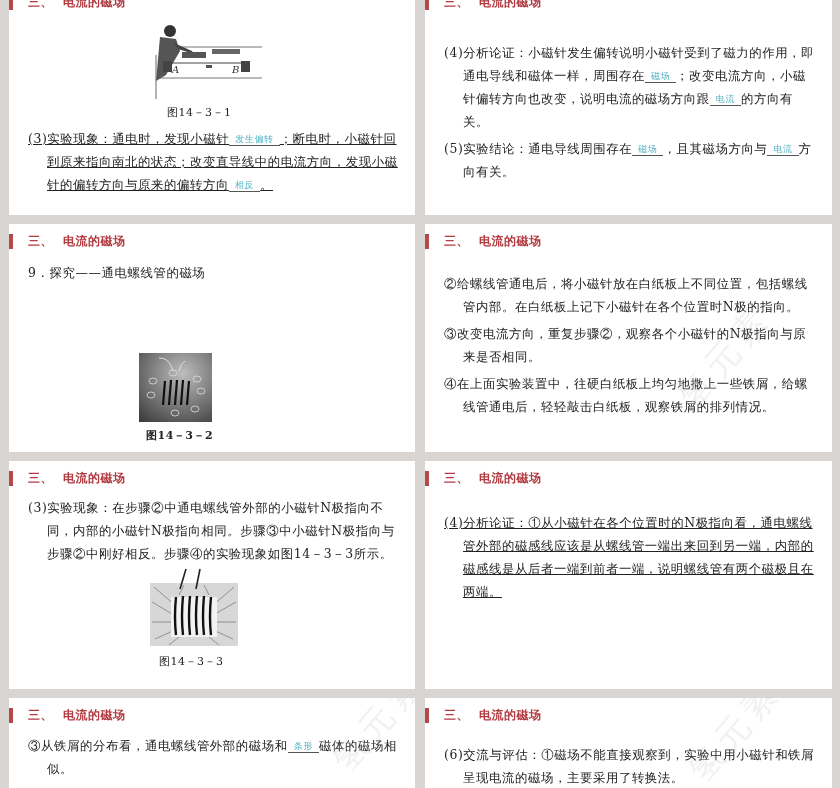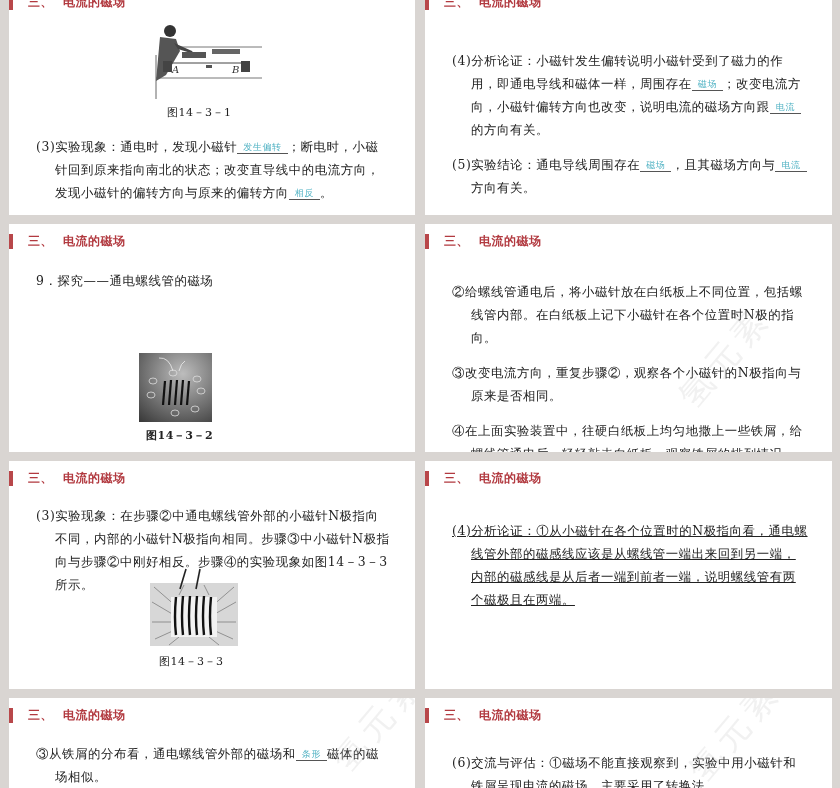--- a/index.html
+++ b/index.html
@@ -27,21 +27,21 @@
   .header .title {
     font-family: "DejaVu Sans", "Liberation Sans", sans-serif;
     font-weight: bold; font-size: 12px; color: #b23a40; letter-spacing: 0.5px;
     white-space: nowrap;
   }
   .header .title .num { margin-right: 10px; }
   .body-text {
     position: absolute; left: 15px; right: 12px;
     font-size: 12.4px; line-height: 23px; letter-spacing: 0.6px;
   }
-  .para { margin: 12px; padding-left: 19px; text-indent: -19px; }
+  .para { margin: 4px; padding-left: 19px; text-indent: -19px; }
   .para.circ { padding-left: 19px; text-indent: -19px; }
   .blank {
     display: inline-block; border-bottom: 1px solid #555;
     text-indent: 0; text-align: center;
     color: #52b3c4; font-size: 9px; line-height: 12px; vertical-align: 1px;
     padding: 0 6px;
   }
   .caption {
     position: absolute; font-size: 11px; letter-spacing: 0.5px;
   }
@@ -71,21 +71,21 @@
     <rect x="30" y="37" width="24" height="6" fill="#555"></rect>
     <rect x="60" y="34" width="28" height="5" fill="#666"></rect>
     <rect x="11" y="46" width="9" height="11" fill="#444"></rect>
     <rect x="89" y="46" width="9" height="11" fill="#444"></rect>
     <line x1="20" y1="48" x2="89" y2="48" stroke="#444" stroke-width="1"></line>
     <rect x="54" y="50" width="6" height="3" fill="#555"></rect>
     <text x="20" y="58" font-size="10" font-style="italic" fill="#333" font-family="DejaVu Serif, serif">A</text>
     <text x="80" y="58" font-size="10" font-style="italic" fill="#333" font-family="DejaVu Serif, serif">B</text>
   </svg>
   <div class="caption" style="left:158px;top:120px;">图14－3－1</div>
-  <div class="body-text" style="top:138px;">
+  <div class="body-text" style="top:138px;text-decoration:underline;">
     <p class="para"><span>(3)实验现象：通电时，发现小磁针</span><span class="blank">发生偏转</span><span>；断电时，小磁针回到原来指向南北的状态；改变直导线中的电流方向，发现小磁针的偏转方向与原来的偏转方向</span><span class="blank">相反</span><span>。</span></p>
   </div>
 </div>
 
 <div class="panel col-r" style="top:-15px;height:230px;">
   <div class="header">
     <div class="bar"></div>
     <div class="title"><span class="num">三、</span><span>电流的磁场</span></div>
   </div>
   <div class="body-text" style="top:52px;">

